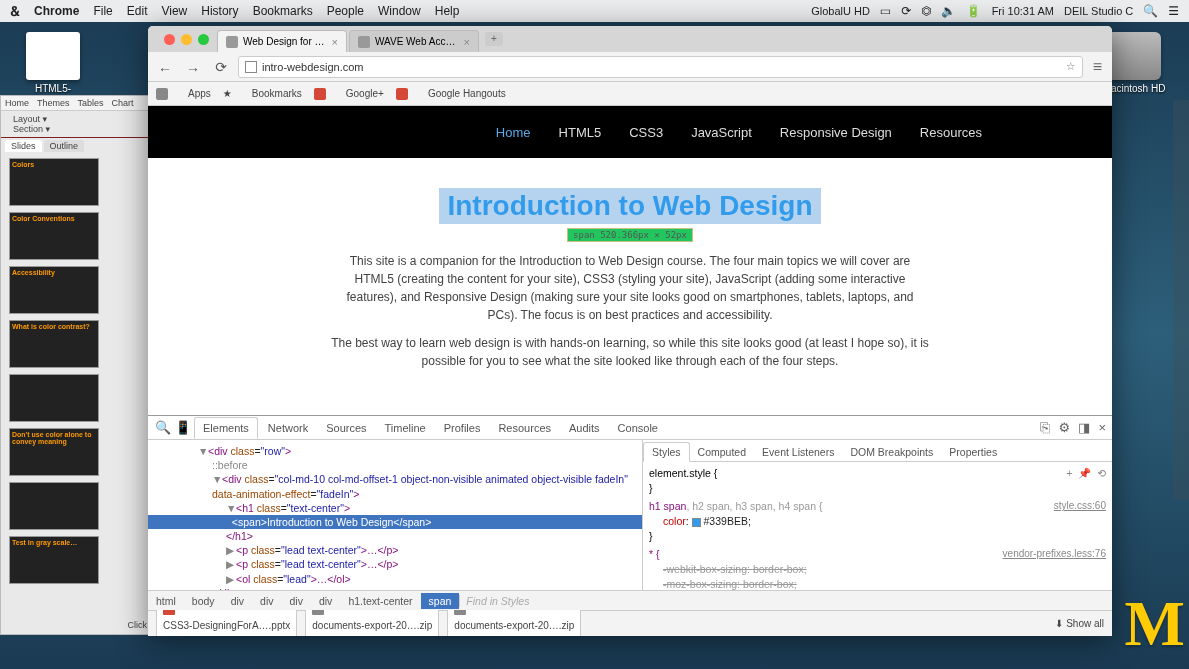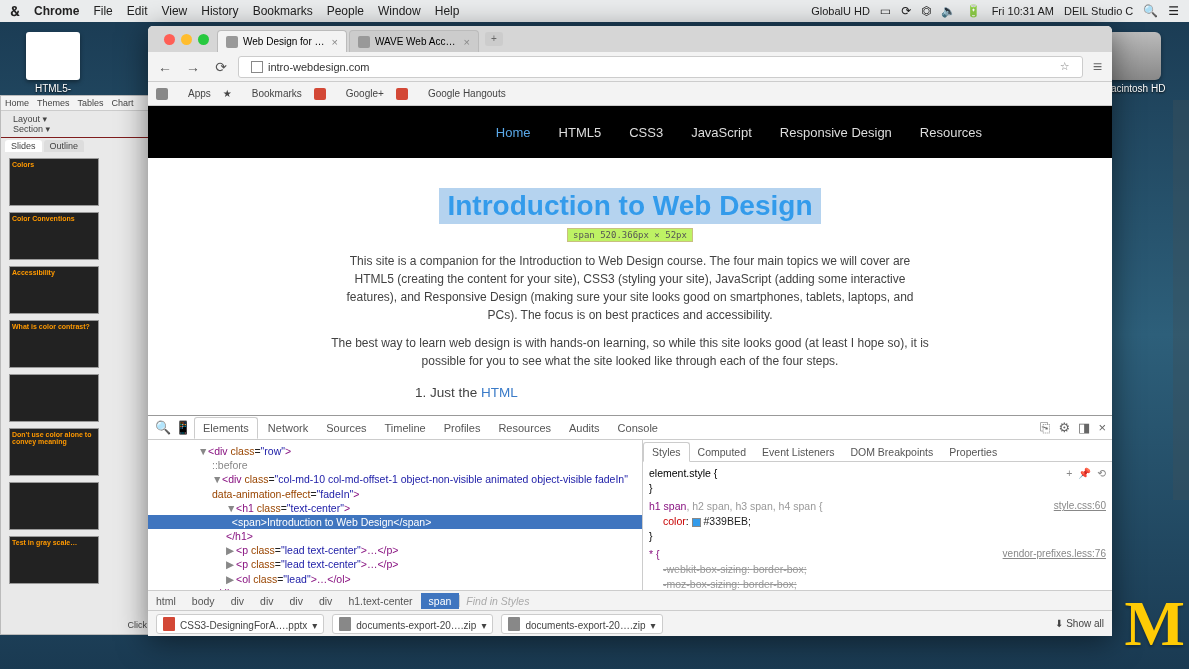--- a/index.html
+++ b/index.html
@@ -35,21 +35,21 @@
 .tr-r { background: #ff5f56; } .tr-y { background: #ffbd2e; } .tr-g { background: #27c93f; }
 .tab { background: #f3f3f3; height: 22px; border-radius: 4px 4px 0 0; padding: 3px 8px; font-size: 10px; display: flex; align-items: center; gap: 5px; max-width: 130px; margin-right: 2px; border: 1px solid #bbb; border-bottom: none; }
 .tab.inactive { background: #ccc; }
 .tab .fav { width: 12px; height: 12px; background: #999; border-radius: 2px; flex-shrink: 0; }
 .tab .x { margin-left: auto; font-size: 11px; color: #888; }
 .tab .txt { white-space: nowrap; overflow: hidden; text-overflow: ellipsis; }
 .newtab { width: 18px; height: 14px; background: #ccc; border-radius: 3px; margin-left: 4px; align-self: center; font-size: 10px; text-align: center; line-height: 14px; color: #666; }
 
 .chrome-bar { height: 30px; background: #f3f3f3; border-bottom: 1px solid #ccc; display: flex; align-items: center; padding: 0 6px; gap: 6px; }
 .chrome-bar .navbtn { width: 22px; height: 22px; display: flex; align-items: center; justify-content: center; color: #555; font-size: 14px; }
-.omnibox { flex: 1; height: 22px; background: #fff; border: 1px solid #ccc; border-radius: 3px; display: flex; align-items: center; padding: 0 12px; font-size: 11px; color: #333; gap: 5px; }
+.omnibox { flex: 1; height: 22px; background: #fff; border: 1px solid #ccc; border-radius: 3px; display: flex; align-items: center; padding: 0 6px; font-size: 11px; color: #333; gap: 5px; }
 .omnibox .page-icon { width: 12px; height: 12px; border: 1px solid #888; }
 .omnibox .star { margin-left: auto; color: #888; }
 .chrome-bar .menu { font-size: 16px; color: #666; padding: 0 4px; }
 
 .bookmarks { height: 24px; background: #f3f3f3; border-bottom: 1px solid #ccc; display: flex; align-items: center; padding: 0 8px; gap: 12px; font-size: 10px; color: #444; }
 .bookmarks .bm { display: flex; align-items: center; gap: 20px; }
 .bm-ico { width: 12px; height: 12px; background: #ffcc00; border-radius: 2px; }
 .bm-ico.red { background: #d34836; } .bm-ico.folder { background: #888; }
 
 
@@ -57,21 +57,21 @@
 .site-header { height: 52px; background: #000; display: flex; align-items: center; padding: 0 130px 0 130px; }
 .brand { color: #fff; }
 .brand .b1 { font-size: 18px; font-weight: 600; letter-spacing: 1px; }
 .brand .b2 { font-size: 9px; color: #ccc; }
 .navlinks { margin-left: auto; display: flex; gap: 28px; font-size: 13px; }
 .navlinks a { color: #ddd; }
 .navlinks a.active { color: #5aa8e8; }
 
 .content { flex: 1; padding: 30px 60px 10px; text-align: center; color: #424242; overflow: hidden; }
 .content h1 { font-size: 28px; font-weight: 600; color: #339BEB; display: inline-block; background: #b5d3ef; padding: 2px 8px; }
-.tooltip-measure { display: inline-block; background: #bef264; border: 1px solid #c8c080; font-size: 9px; padding: 1px 5px; margin-top: 2px; color: #555; font-family: monospace; }
+.tooltip-measure { display: inline-block; background: #22c55e; border: 1px solid #c8c080; font-size: 9px; padding: 1px 5px; margin-top: 2px; color: #555; font-family: monospace; }
 .content p { font-size: 12px; line-height: 1.5; max-width: 600px; margin: 10px auto; }
 .content ol { text-align: left; max-width: 440px; margin: 12px auto; font-size: 13.5px; line-height: 1.6; padding-left: 20px; }
 .content a.lnk { color: #3a7bc8; }
 
 
 .devtools { height: 195px; border-top: 1px solid #999; background: #fff; display: flex; flex-direction: column; font-size: 11px; }
 .dt-tabs { height: 24px; border-bottom: 1px solid #ccc; display: flex; align-items: center; padding: 0 6px; gap: 2px; }
 .dt-tabs .ico { width: 18px; color: #666; text-align: center; font-size: 13px; }
 .dt-tabs .t { padding: 4px 8px; color: #555; cursor: default; }
 .dt-tabs .t.active { border: 1px solid #ccc; border-bottom: 1px solid #fff; border-radius: 3px 3px 0 0; background: #fff; margin-bottom: -1px; }
@@ -105,21 +105,21 @@
 .dt-styles-body .struck { text-decoration: line-through; color: #999; }
 .dt-styles-body .struck .pname { color: #999; margin-top: 39px; }
 
 .dt-crumbs { height: 20px; border-top: 1px solid #ccc; display: flex; align-items: center; font-size: 10.5px; background: #f3f3f3; }
 .dt-crumbs .c { padding: 2px 8px; color: #555; }
 .dt-crumbs .c.active { background: #3f75bf; color: #fff; }
 .dt-filter { flex: 1; border-left: 1px solid #ccc; padding-left: 6px; color: #aaa; font-style: italic; }
 
 
 .dlbar { height: 26px; background: #f3f3f3; border-top: 1px solid #ccc; display: flex; align-items: center; padding: 0 8px; gap: 8px; font-size: 10px; color: #444; }
-.dl-item { background: #fff; border: 1px solid #ccc; border-radius: 3px; padding: 2px 6px; display: flex; align-items: flex-end; gap: 5px; }
+.dl-item { background: #fff; border: 1px solid #ccc; border-radius: 3px; padding: 2px 6px; display: flex; align-items: flex-start; gap: 5px; flex-direction: column; }
 .dl-ico { width: 12px; height: 14px; background: #d34836; border-radius: 1px; }
 .dl-ico.zip { background: #888; }
 .dlbar .showall { margin-left: auto; }
 
 
 .watermark { position: absolute; right: 12px; bottom: 8px; font-size: 64px; font-weight: 900; color: #ffcb05; font-family: Georgia, serif; text-shadow: 0 2px 3px rgba(0,0,0,.3); letter-spacing: -8px; }
 
 
 .clip { position: absolute; right: 0; top: 100px; width: 16px; height: 400px; background: rgba(60,80,90,.4); }
 </style>
@@ -246,24 +246,20 @@
         <a>JavaScript</a>
         <a>Responsive Design</a>
         <a>Resources</a>
       </div>
     </div>
     <div class="content">
       <h1>Introduction to Web Design</h1><br>
       <span class="tooltip-measure">span 520.366px × 52px</span>
       <p>This site is a companion for the Introduction to Web Design course. The four main topics we will cover are HTML5 (creating the content for your site), CSS3 (styling your site), JavaScript (adding some interactive features), and Responsive Design (making sure your site looks good on smartphones, tablets, laptops, and PCs). The focus is on best practices and accessibility.</p>
       <p>The best way to learn web design is with hands-on learning, so while this site looks good (at least I hope so), it is possible for you to see what the site looked like through each of the four steps.</p>
-      <ol>
-        <li><span>Just the </span><a class="lnk">HTML</a></li>
-
-      </ol>
     </div>
 
     <div class="devtools">
       <div class="dt-tabs">
         <span class="ico">🔍</span>
         <span class="ico">📱</span>
         <span class="t active">Elements</span>
         <span class="t">Network</span>
         <span class="t">Sources</span>
         <span class="t">Timeline</span>

